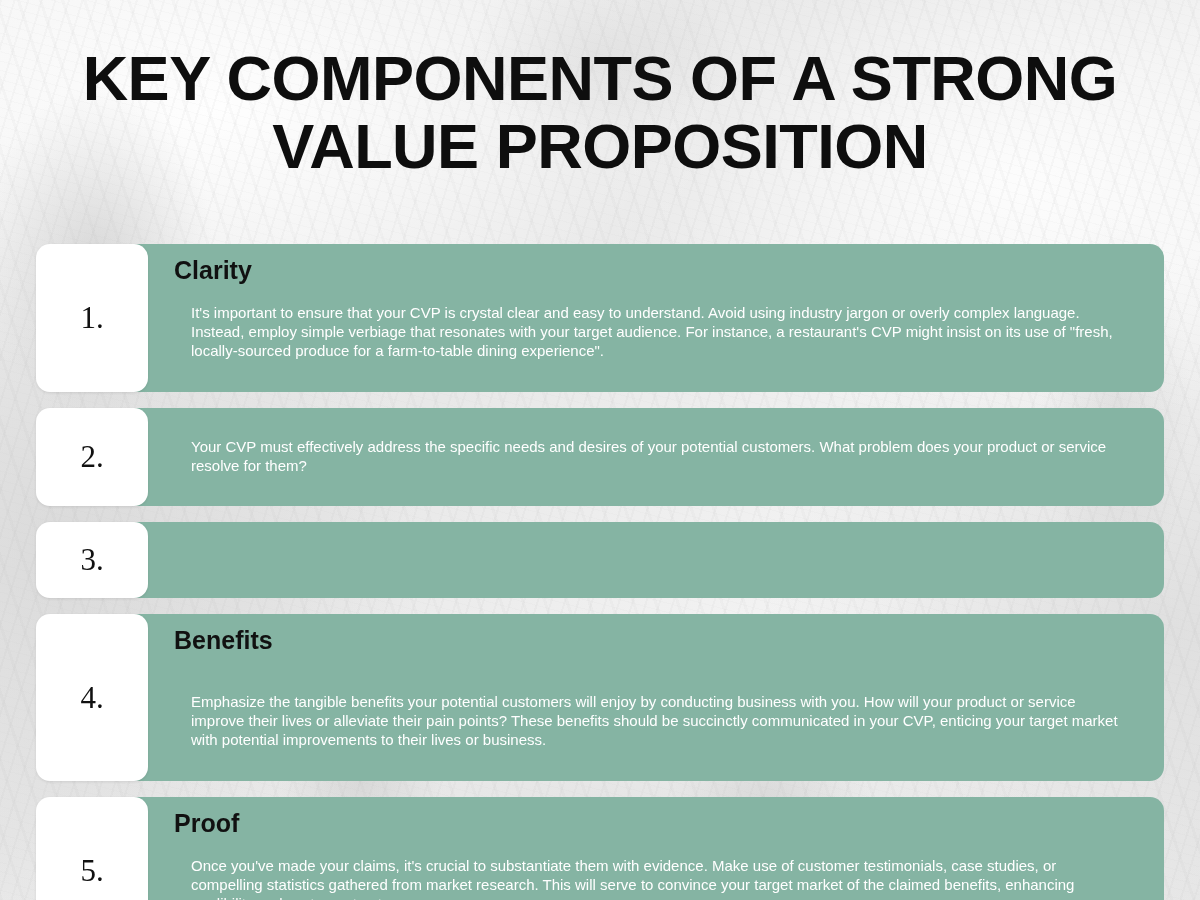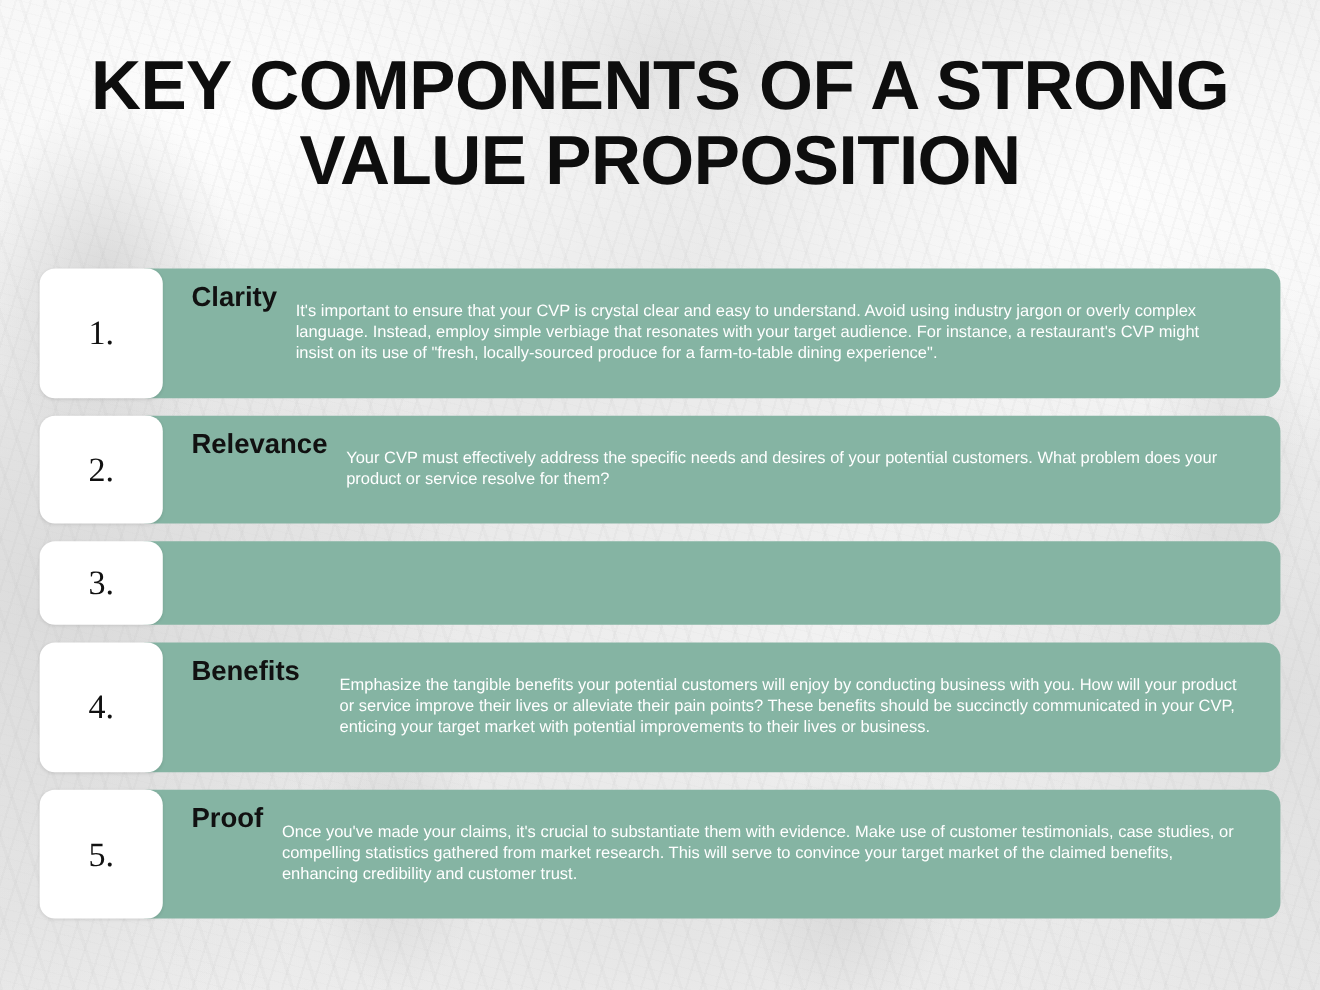--- a/index.html
+++ b/index.html
@@ -109,20 +109,21 @@
   .panel {
     margin-left: 84px;
     width: 1044px;
     background: #85b4a3;
     border-radius: 14px;
     padding: 12px 22px 14px 54px;
     box-sizing: border-box;
     color: #ffffff;
     min-height: 64px;
     display: flex;
+    flex-direction: column;
     justify-content: center;
   }
   .item-title {
     font-family: "Liberation Sans", sans-serif;
     font-weight: bold;
     font-size: 25px;
     line-height: 1.12;
     color: #111111;
     margin: 0 0 2px 0;
   }
@@ -161,21 +162,20 @@
         <div class="item-title">Clarity</div>
         <div class="item-body">It's important to ensure that your CVP is crystal clear and easy to understand. Avoid using industry jargon or overly complex language. Instead, employ simple verbiage that resonates with your target audience. For instance, a restaurant's CVP might insist on its use of "fresh, locally-sourced produce for a farm-to-table dining experience".</div>
       </div>
     </div>
 
     <div class="row r2">
       <div class="num-card">
         <span class="num">2.</span>
       </div>
       <div class="panel">
-        <div class="item-title">Relevance</div>
         <div class="item-body">Your CVP must effectively address the specific needs and desires of your potential customers. What problem does your product or service resolve for them?</div>
       </div>
     </div>
 
     <div class="row r3">
       <div class="num-card">
         <span class="num">3.</span>
       </div>
       <div class="panel">
       </div>

